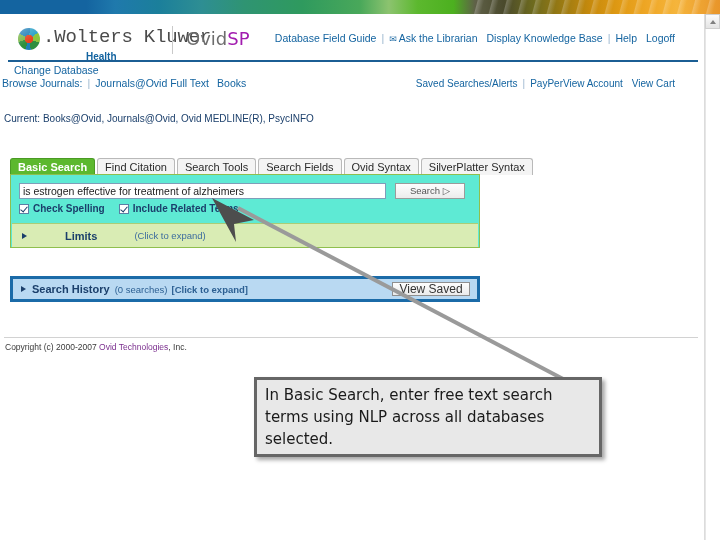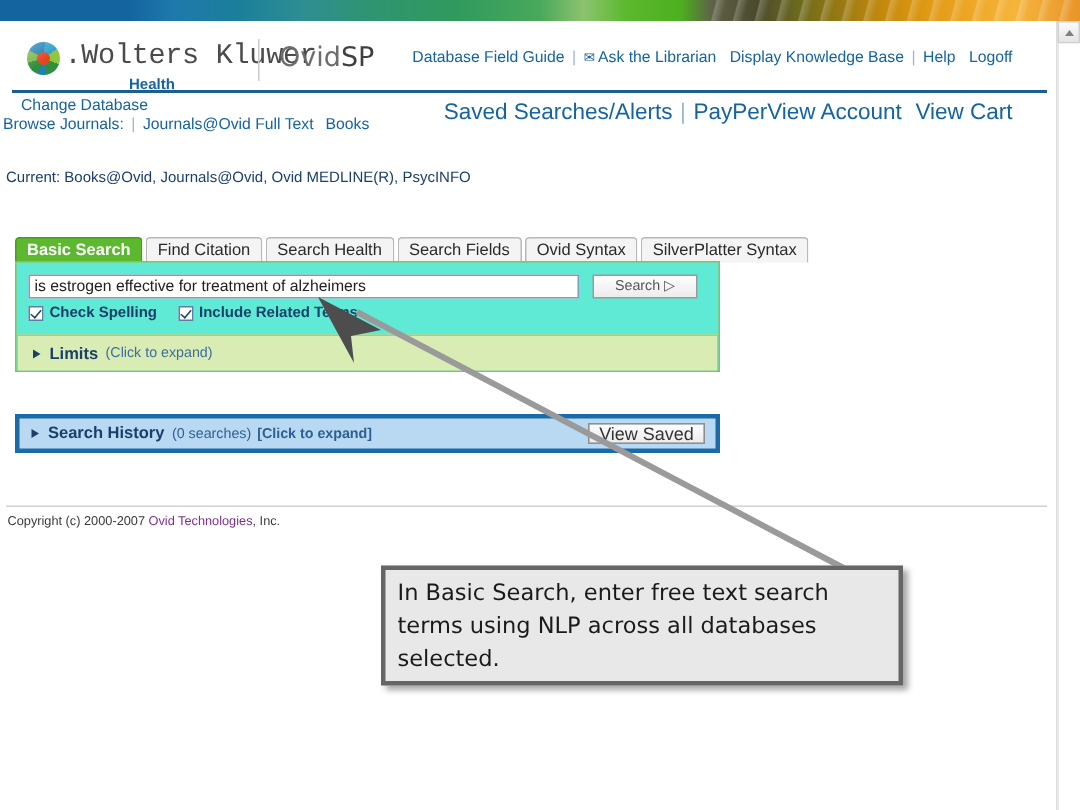--- a/index.html
+++ b/index.html
@@ -126,21 +126,21 @@
     width: 1px; height: 28px;
     background: #c9c9c9;
   }
   .product {
     position: absolute;
     left: 186px; top: 14px;
     font-size: 18px;
     font-family: "DejaVu Sans", sans-serif;
     color: #6d6d6d;
   }
-  .product .sp { color: #404040; }
+  .product .sp { color: #a21caf; }
 
   .toplinks {
     position: absolute;
     right: 30px; top: 18px;
     font-size: 10.5px;
     color: #1464a0;
     white-space: nowrap;
   }
   .toplinks a {
     color: #1464a0;
@@ -186,22 +186,22 @@
     color: #1464a0;
     white-space: nowrap;
   }
   .browse .label { color: #1464a0; }
   .browse .bar { color: #9ab6cf; margin: 0 5px; }
   .browse a { color: #1464a0; text-decoration: none; cursor: pointer; }
   .browse .gap { display: inline-block; width: 8px; }
 
   .saved-row {
     position: absolute;
-    right: 30px; top: 2px;
-    font-size: 15px;
+    right: 30px; top: 14px;
+    font-size: 10px;
     color: #1464a0;
     white-space: nowrap;
   }
   .saved-row a { color: #1464a0; text-decoration: none; cursor: pointer; }
   .saved-row .sep { color: #9ab6cf; margin: 0 5px; }
   .saved-row .gap { display: inline-block; width: 9px; }
 
   
   .current-line {
     position: absolute;
@@ -321,20 +321,21 @@
     position: absolute;
     left: 1px; top: 48px;
     width: 466px; height: 24px;
     background: #d9ecb4;
     border-top: 1px solid #a9cd77;
     box-sizing: border-box;
     display: flex;
     align-items: center;
     padding-left: 10px;
     cursor: pointer;
+    gap: 32px;
   }
   .tri {
     display: inline-block;
     width: 0; height: 0;
     border-left: 5px solid #1b3f6b;
     border-top: 3.5px solid transparent;
     border-bottom: 3.5px solid transparent;
     margin-right: 6px;
   }
   .bar-title {
@@ -491,21 +492,21 @@
     <div class="saved-row">
       <a>Saved Searches/Alerts</a><span class="sep">|</span><a>PayPerView Account</a><span class="gap"></span><a>View Cart</a>
     </div>
   </div>
 
   <div class="current-line">Current: Books@Ovid, Journals@Ovid, Ovid MEDLINE(R), PsycINFO</div>
 
   <div class="tabs">
     <div class="tab active">Basic Search</div>
     <div class="tab">Find Citation</div>
-    <div class="tab">Search Health</div>
+    <div class="tab">Search Tools</div>
     <div class="tab">Search Fields</div>
     <div class="tab">Ovid Syntax</div>
     <div class="tab">SilverPlatter Syntax</div>
   </div>
 
   <div class="search-panel">
     <div class="search-row">
       <input class="search-input" type="text" value="is estrogen effective for treatment of alzheimers" style="">
       <button class="search-btn">Search ▷</button>
     </div>

